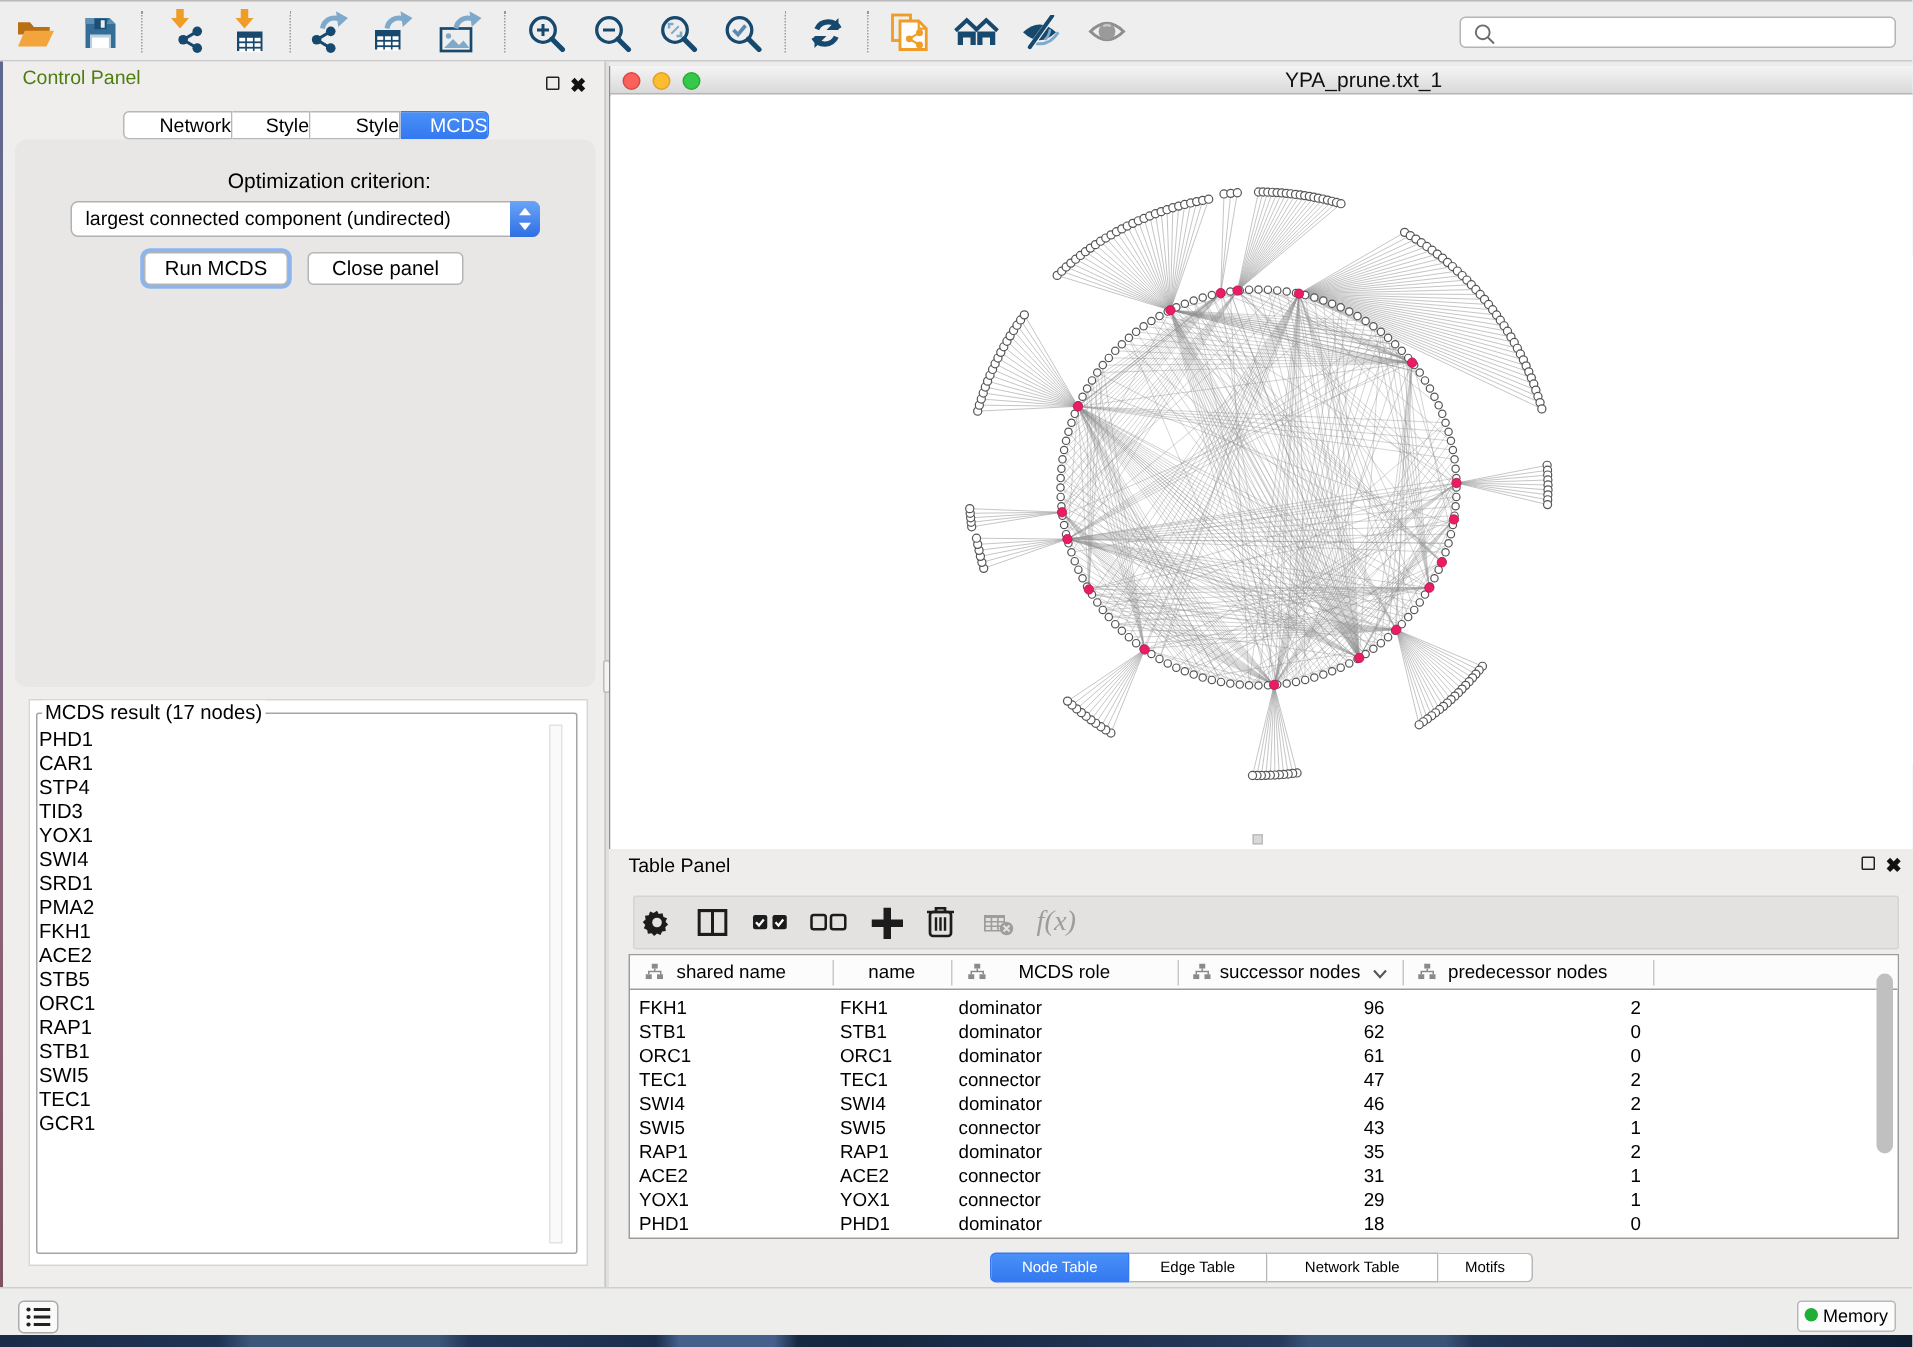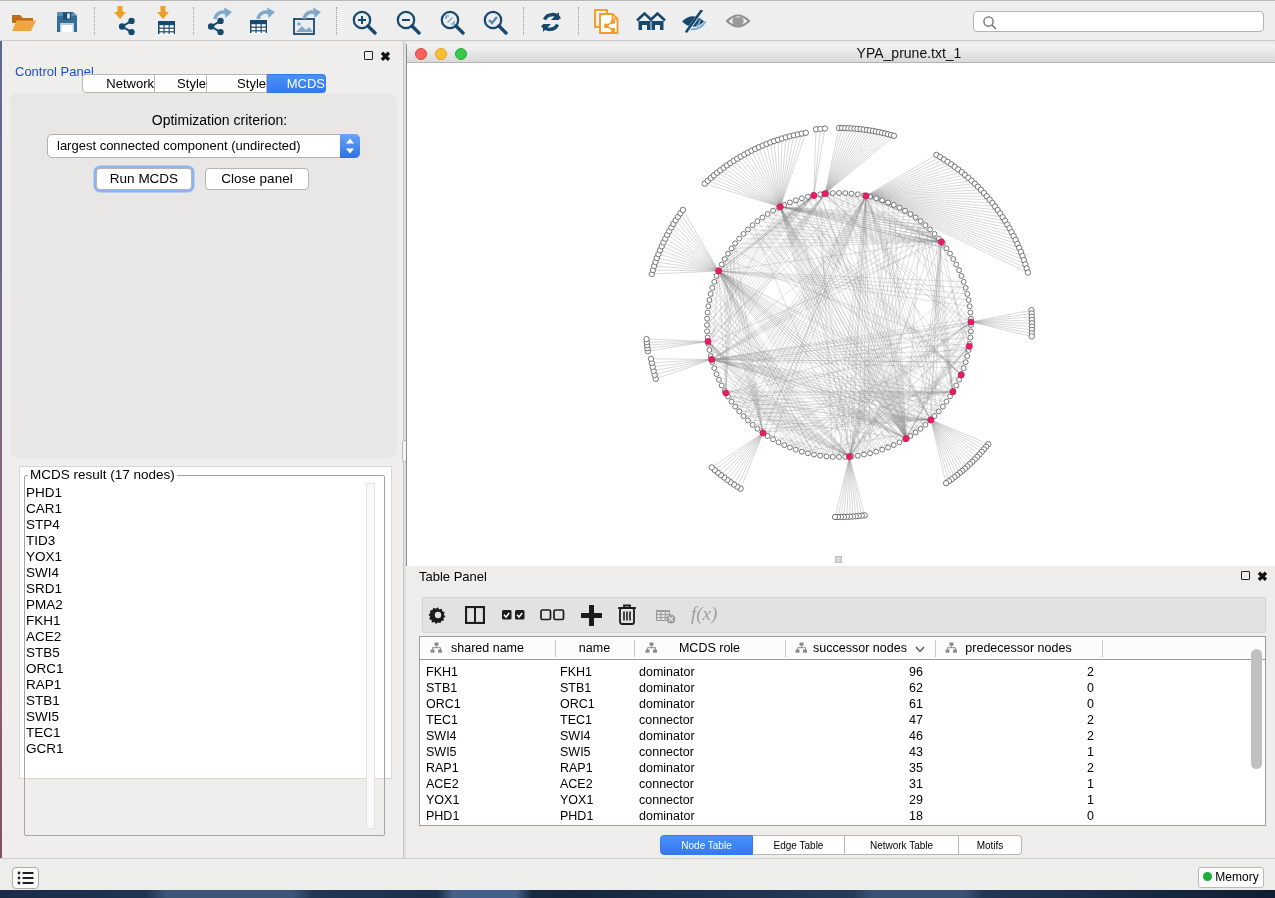--- a/index.html
+++ b/index.html
@@ -11,37 +11,37 @@
 #toolbar { left:0; top:0; width:1275px; height:41px; background:#eeeeee; border-top:1px solid #b8b8b8; border-bottom:1px solid #c9c9c9; }
 .tbsep { position:absolute; top:6px; height:28px; width:0; border-left:1px dotted #9a9a9a; }
 .tbicon { position:absolute; top:8px; }
 #searchbox { position:absolute; left:973px; top:10px; width:291px; height:21px; background:#fff; border:1px solid #b4b4b4; border-radius:4px; }
 
 
 #leftstrip { left:0; top:41px; width:2px; height:849px; background:linear-gradient(#5e688e,#756a88,#8c6275,#7c5060); }
 
 
 #cpanel { left:2px; top:41px; width:401px; height:817px; background:#efeeed; }
-#cpanel-title { position:absolute; left:13px; top:23px; font-size:13px; color:#1d4ed8; }
+#cpanel-title { position:absolute; left:13px; top:3px; font-size:13px; color:#4d7c0f; }
 .winbtns { position:absolute; font-size:13px; color:#111; }
 #cp-inner { position:absolute; left:8px; top:52px; width:387px; height:365px; background:#e8e7e6; border-radius:8px; }
 .tabrow { position:absolute; display:flex; }
 .tab { height:19px; font-size:13px; background:#fff; border:1px solid #b7b7b7; border-left:none; color:#000; text-align:right; line-height:18px; }
 .tab.first { border-left:1px solid #b7b7b7; border-radius:4px 0 0 4px; }
 .tab.last { border-radius:0 4px 4px 0; }
 .tab.sel { background:linear-gradient(#4a90f8,#3479f0); color:#fff; border-color:#3479f0; }
 #optlabel { position:absolute; left:0px; top:71px; width:435px; text-align:center; font-size:14px; color:#000; }
 #dropdown { position:absolute; left:45px; top:93px; width:313px; height:24px; background:#fff; border:1px solid #b1b1b1; border-radius:5px; font-size:13px; line-height:22px; color:#000; padding-left:9px; }
 #dropdown .stepper { position:absolute; right:-1px; top:-1px; width:20px; height:24px; border-radius:0 5px 5px 0; background:linear-gradient(#6aa5f9,#2e6fe3); }
 .btn { position:absolute; height:22px; background:#fff; border:1px solid #b5b5b5; border-radius:4px; font-size:13.5px; color:#000; text-align:center; line-height:20px; }
 #runbtn { left:94px; top:127px; width:96px; box-shadow:0 0 0 2.5px rgba(116,169,240,.8); }
 #closebtn { left:203px; top:127px; width:104px; }
 
 
-#mcdsbox { position:absolute; left:17px; top:425px; width:373px; height:313px; background:#fff; border:1px solid #d6d6d6; }
+#mcdsbox { position:absolute; left:17px; top:425px; width:373px; height:378px; background:#fff; border:1px solid #d6d6d6; }
 #groupbox { position:absolute; left:4px; top:8px; width:361px; height:361px; border:1px solid #a5a5a5; border-radius:2px; }
 #grouptitle { position:absolute; left:3px; top:-9px; background:#fff; padding:0 2px; font-size:13.5px; }
 #mcdslist { position:absolute; left:6px; top:18px; width:340px; font-size:13.5px; line-height:16px; color:#000; }
 #listscroll { position:absolute; right:16px; top:16px; width:9px; height:346px; background:#fafafa; border:1px solid #e3e3e3; }
 
 
 #vdivider { left:403px; top:41px; width:3px; height:817px; background:#e0e0e0; border-left:1px solid #c6c6c6; }
 #vgrip { left:402px; top:440px; width:5px; height:22px; background:#f3f3f3; border:1px solid #bcbcbc; border-radius:2px; }
 
 

